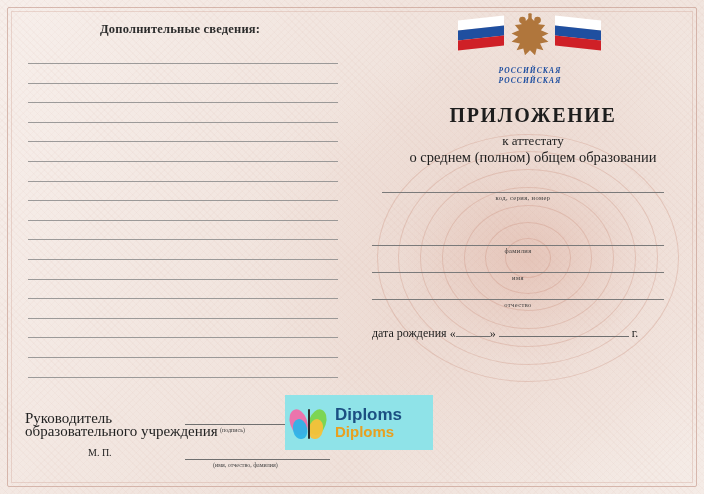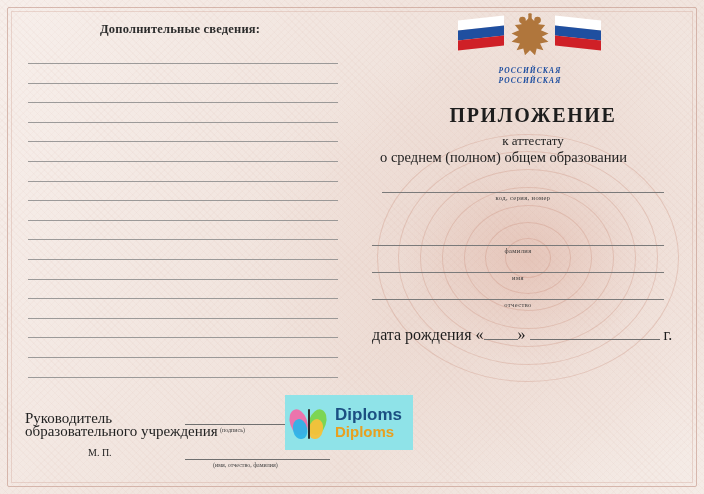--- a/index.html
+++ b/index.html
@@ -182,50 +182,51 @@
   .doc-sub1 {
     position: absolute;
     left: 380px; right: 18px; top: 133px;
     text-align: center;
     font-size: 13px;
     color: #1d1d1d;
   }
   .doc-sub2 {
     position: absolute;
     left: 380px; right: 18px; top: 149px;
+    text-align: center;
     font-size: 14.5px;
     color: #1d1d1d;
   }
 
   .r-line {
     position: absolute;
     border-bottom: 1px solid #7a7a7a;
     height: 0;
   }
   .r-cap {
     position: absolute;
     font-size: 6.5px;
     color: #3a3a3a;
     text-align: center;
     letter-spacing: .4px;
   }
   .birth {
     position: absolute;
     left: 372px; top: 326px;
-    font-size: 16px;
+    font-size: 12px;
     color: #1d1d1d;
     white-space: nowrap;
   }
   .birth .u { display:inline-block; border-bottom:1px solid #6f6f6f; }
 
   
   .wm {
     position: absolute;
     left: 285px; top: 395px;
-    width: 128px; height: 55px;
+    width: 148px; height: 55px;
     background: #8fe3e8;
     display: flex;
     align-items: center;
     padding-left: 4px;
     box-sizing: border-box;
   }
   .wm-butterfly {
     width: 40px; height: 40px;
     position: relative;
     flex: 0 0 auto;

